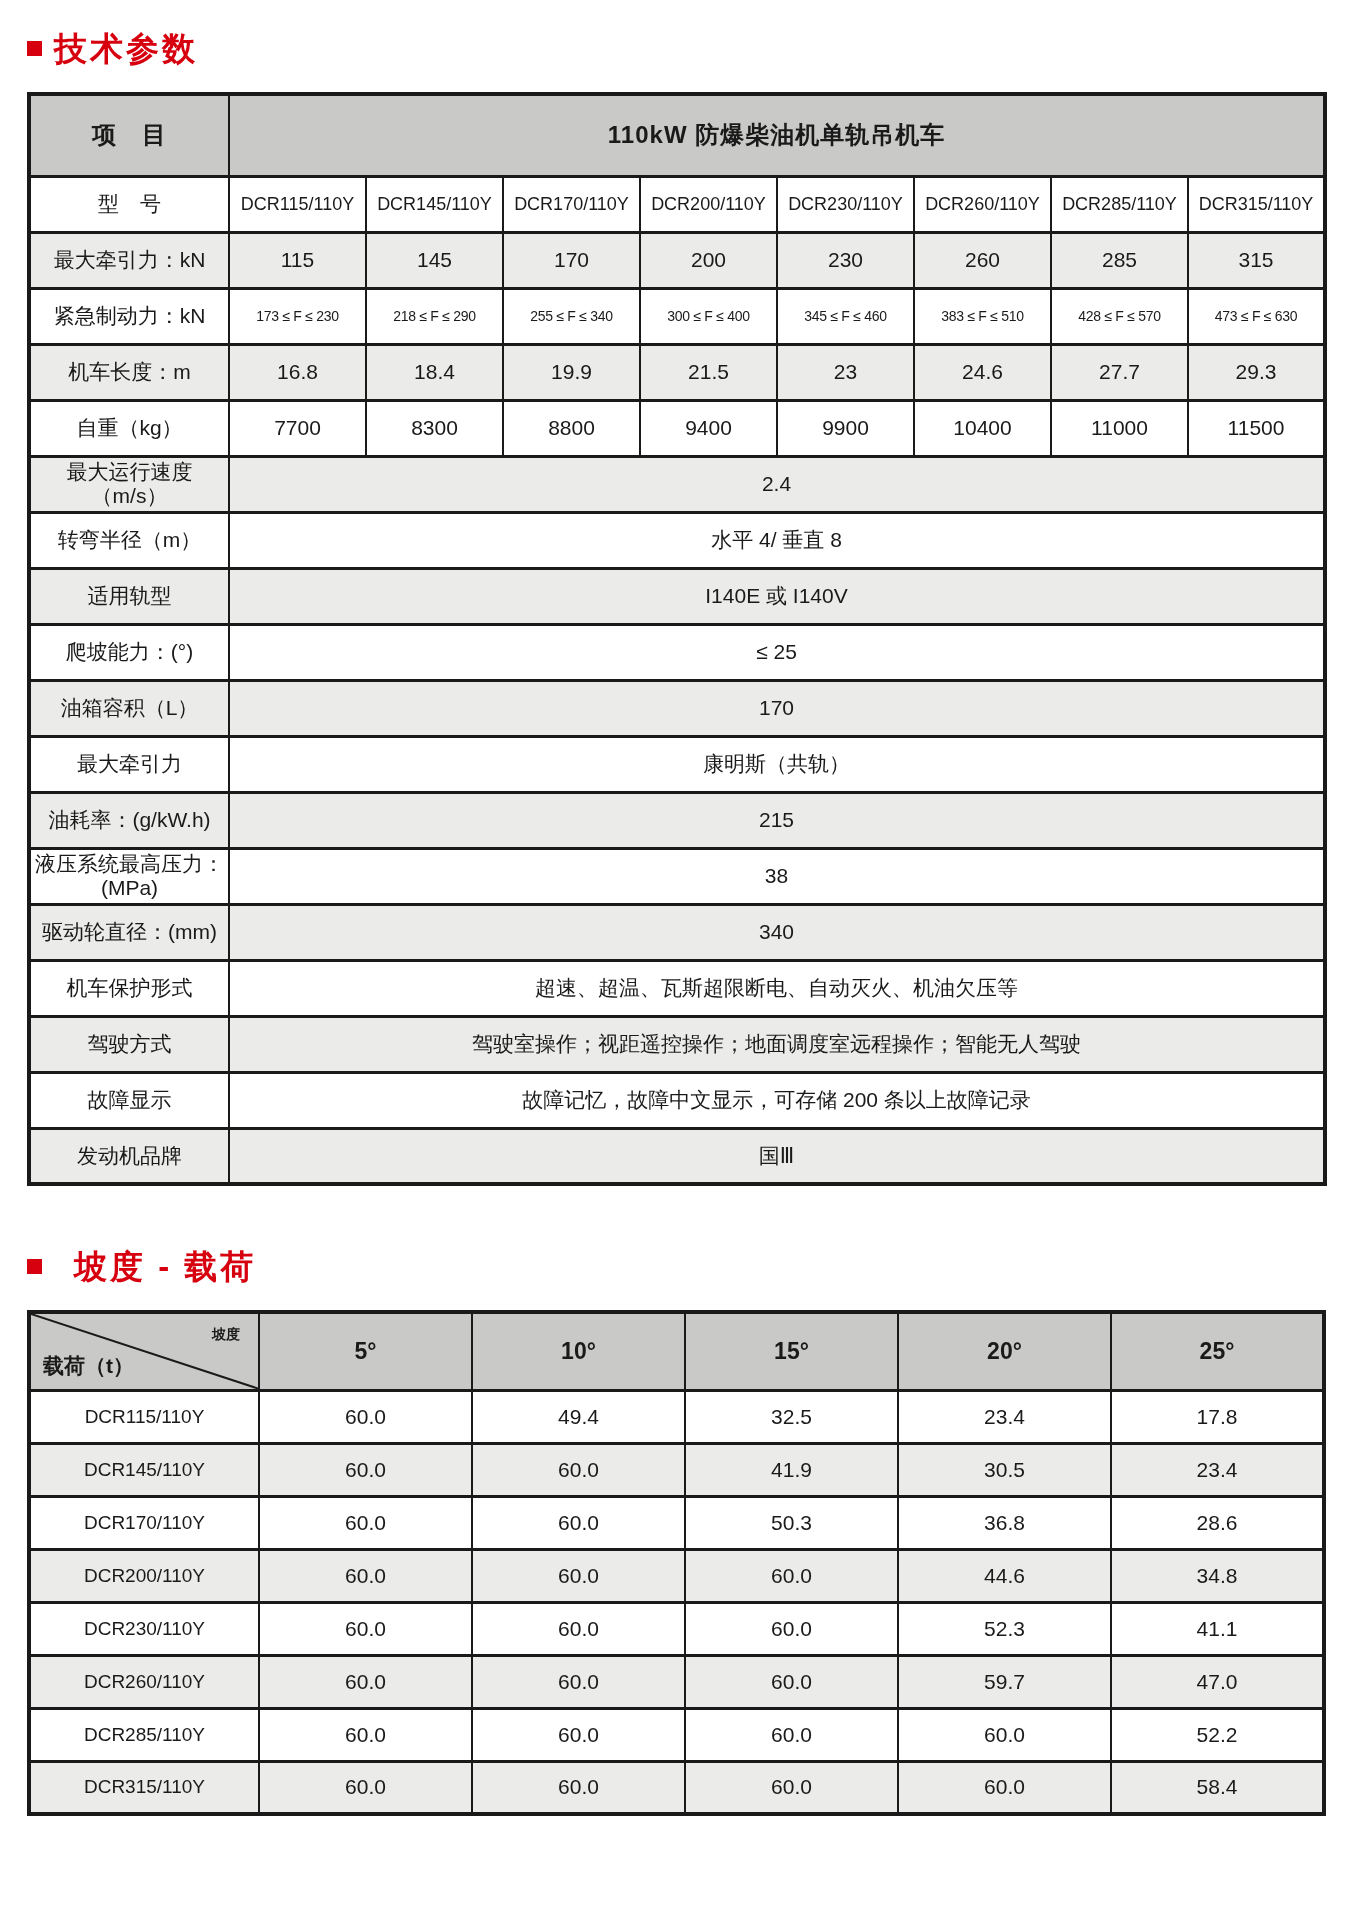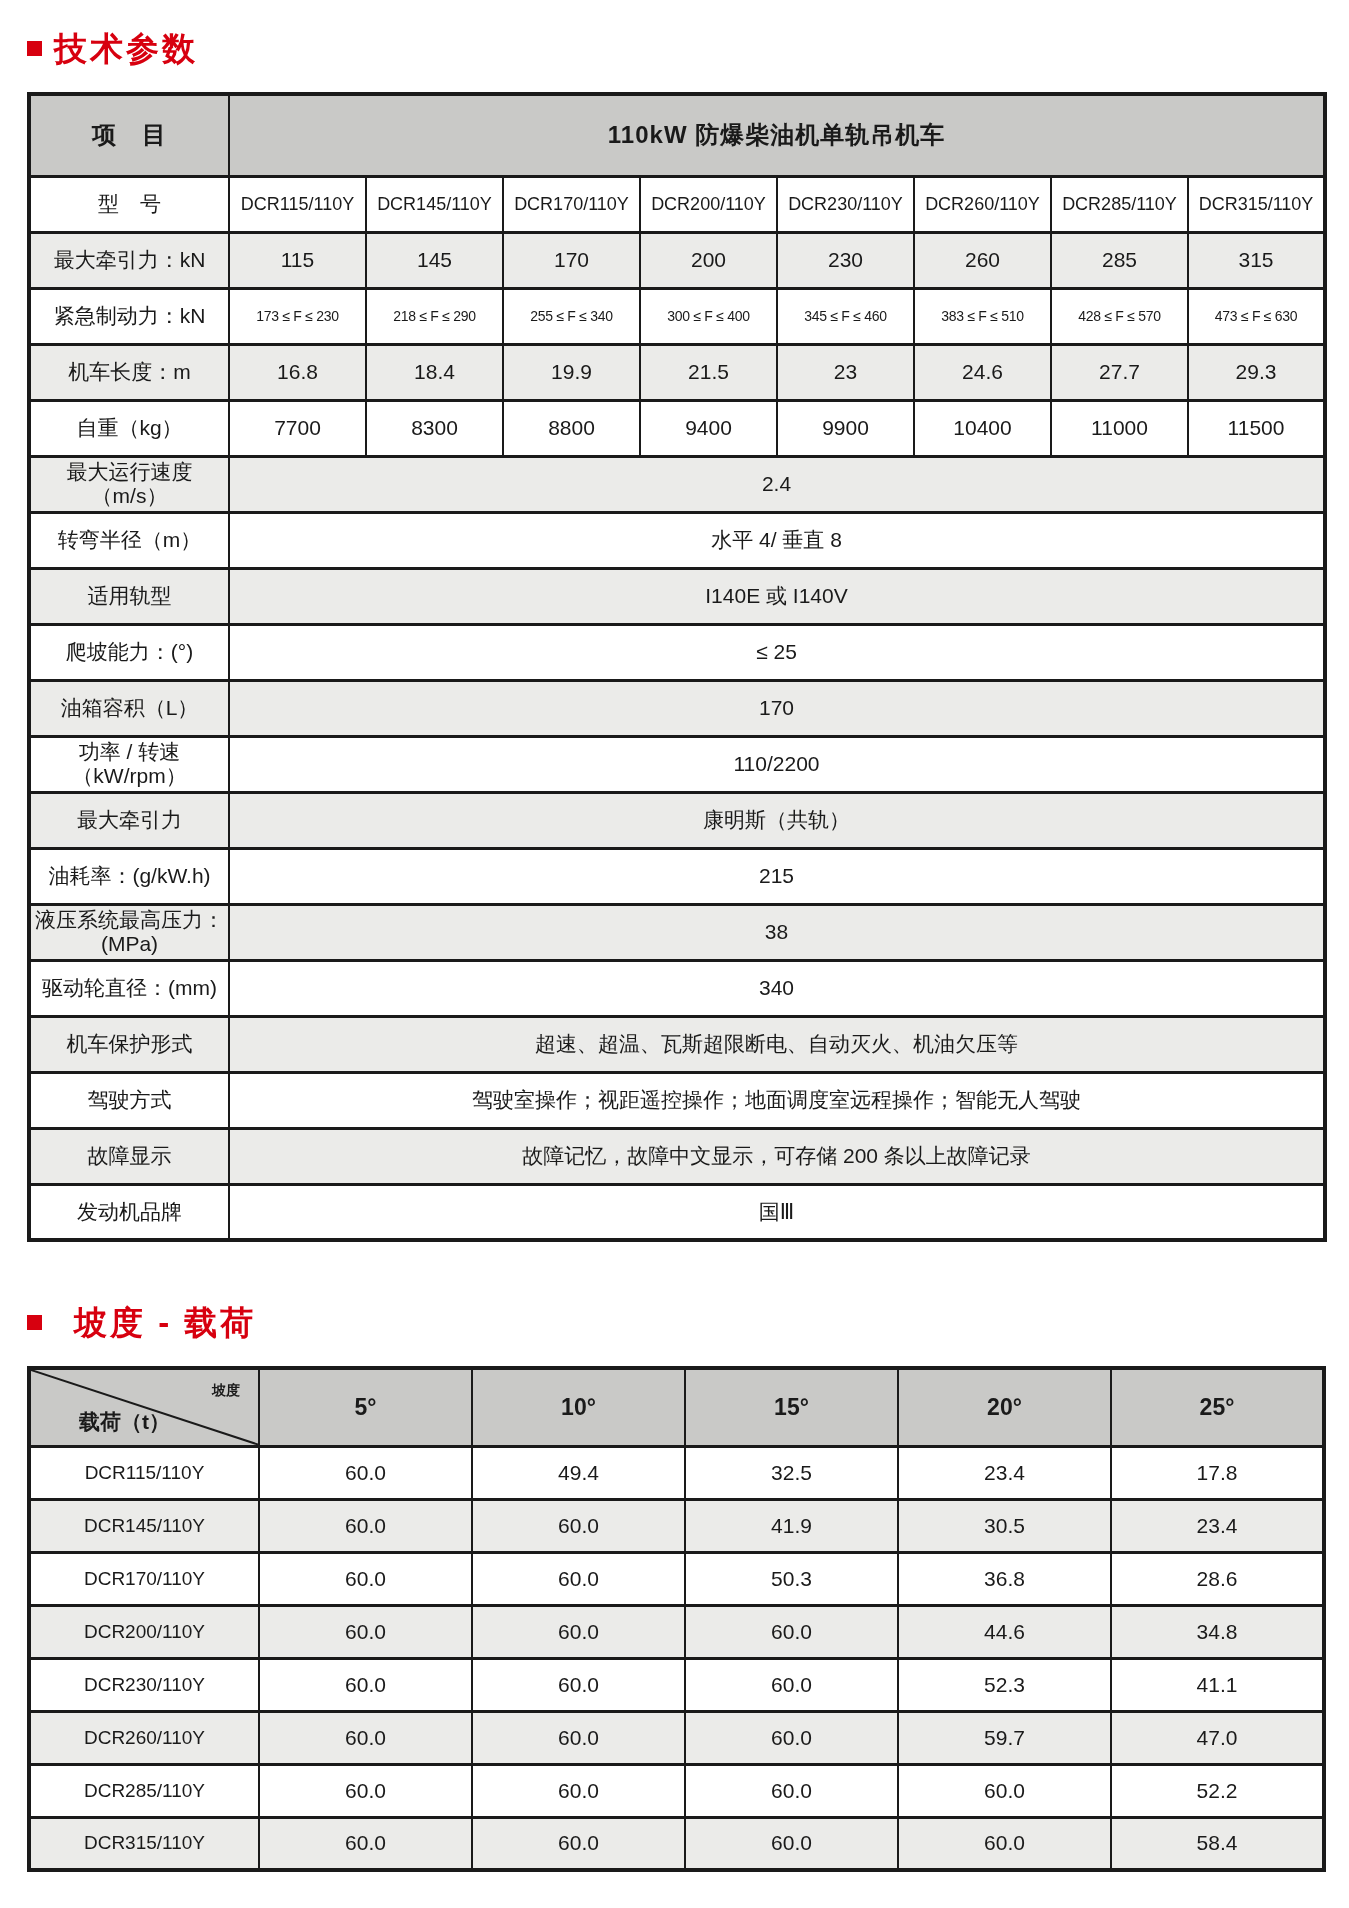--- a/index.html
+++ b/index.html
@@ -66,21 +66,21 @@
   .spec-table tbody tr:nth-child(3) td:not(.label-col) { font-size: 14px; letter-spacing: -0.3px; } 
   
   .load-table thead tr { height: 78px; background: var(--head-gray); }
   .load-table thead th { font-weight: bold; font-size: 23px; }
   .load-table tbody tr { height: 53px; font-size: 21px; }
   .load-table tbody tr:nth-child(even) { background: var(--zebra-gray); }
   .load-table tbody td.model-col { font-size: 19px; }
   .corner-cell { position: relative; padding: 0; }
   .corner-cell svg.diag { position: absolute; top: 0; left: 0; width: 100%; height: 100%; display: block; }
   .corner-top  { position: absolute; top: 12px; right: 18px; font-weight: bold; font-size: 14px; }
-  .corner-bottom { position: absolute; bottom: 9px; left: 12px; font-weight: bold; font-size: 21px; margin-left: 36px; }
+  .corner-bottom { position: absolute; bottom: 9px; left: 12px; font-weight: bold; font-size: 21px; }
 </style>
 </head>
 <body>
 
 <div class="page">
 
   <div class="section-title">
     <span class="bullet"></span>
     <span class="title-text">技术参数</span>
   </div>
@@ -171,24 +171,20 @@
           <td class="label-col">适用轨型</td>
           <td colspan="8">I140E 或 I140V</td>
         </tr>
         <tr>
           <td class="label-col">爬坡能力：(°)</td>
           <td colspan="8">≤ 25</td>
         </tr>
         <tr>
           <td class="label-col">油箱容积（L）</td>
           <td colspan="8">170</td>
-        </tr>
-        <tr>
-          <td class="label-col">功率 / 转速（kW/rpm）</td>
-          <td colspan="8">110/2200</td>
         </tr>
         <tr>
           <td class="label-col">最大牵引力</td>
           <td colspan="8">康明斯（共轨）</td>
         </tr>
         <tr>
           <td class="label-col">油耗率：(g/kW.h)</td>
           <td colspan="8">215</td>
         </tr>
         <tr>

